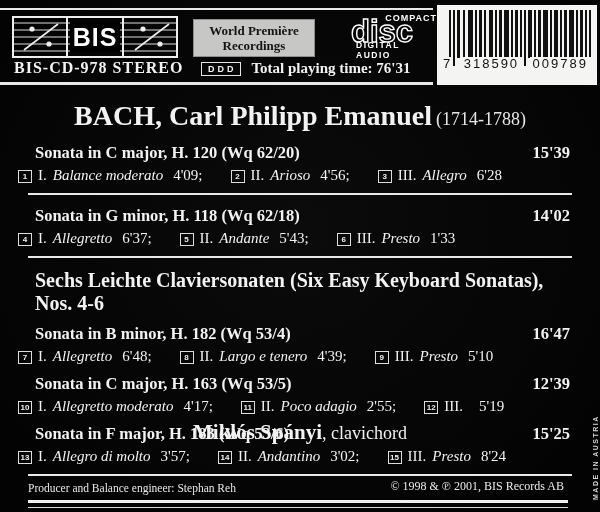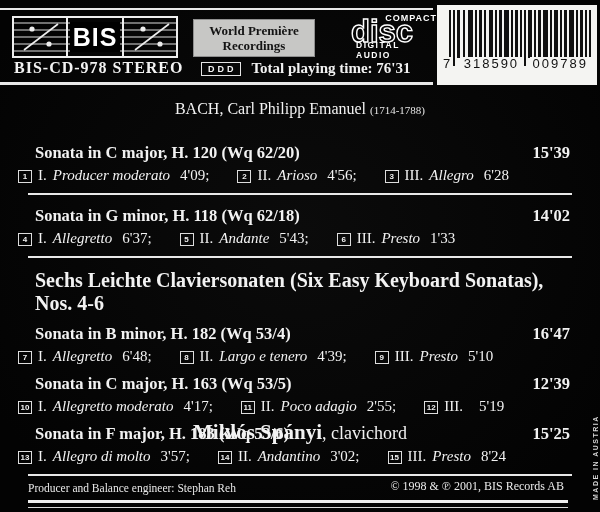--- a/index.html
+++ b/index.html
@@ -37,22 +37,22 @@
     position:absolute;left:437px;top:5px;width:160px;height:80px;background:#f4f4f2;
     display:flex;flex-direction:column;align-items:stretch;padding:3px 4px 2px 4px;box-sizing:border-box;
   }
   .barcode-digits{display:flex;justify-content:space-between;color:#111;
     font-family:"Liberation Sans",sans-serif;font-size:13px;line-height:13px;
     padding:0 2px;letter-spacing:2px;margin-top:-11px;}
   .barcode-digits .lead{letter-spacing:0;background:#f4f4f2;padding-right:3px;}
   .barcode-digits .grp{background:#f4f4f2;padding:0 3px;}
   
   .album-title{position:absolute;left:0;top:100px;width:100%;text-align:center;}
-  .composer{font-size:16px;font-weight:normal;}
-  .dates{font-size:11px;font-weight:normal;color:#e6e6e6;}
+  .composer{font-size:28px;font-weight:bold;}
+  .dates{font-size:18px;font-weight:normal;color:#e6e6e6;}
   
   .tracklist{position:absolute;left:18px;top:143px;width:566px;}
   .sonata-head{display:flex;justify-content:space-between;align-items:baseline;padding-left:17px;}
   .sonata-title{font-size:16.5px;font-weight:bold;}
   .sonata-duration{font-size:16.5px;font-weight:bold;padding-right:14px;}
   .movements{display:flex;align-items:baseline;margin:4px 0 0 0;font-size:15px;}
   .movement{display:flex;align-items:baseline;margin-right:28px;}
   .track-box{
     display:inline-block;border:1px solid #ddd;min-width:10px;height:11px;line-height:11px;
     text-align:center;font-family:"Liberation Sans",sans-serif;font-size:8px;font-weight:bold;
@@ -182,21 +182,21 @@
 
     <div class="sonata">
       <div class="sonata-head">
         <span class="sonata-title">Sonata in C major, H. 120 (Wq 62/20)</span>
         <span class="sonata-duration">15'39</span>
       </div>
       <div class="movements">
         <span class="movement">
           <span class="track-box">1</span>
           <span class="numeral">I.</span>
-          <span class="tempo">Producer moderato</span>
+          <span class="tempo">Balance moderato</span>
           <span class="mtime">4'09;</span>
         </span>
         <span class="movement">
           <span class="track-box">2</span>
           <span class="numeral">II.</span>
           <span class="tempo">Arioso</span>
           <span class="mtime">4'56;</span>
         </span>
         <span class="movement">
           <span class="track-box">3</span>

